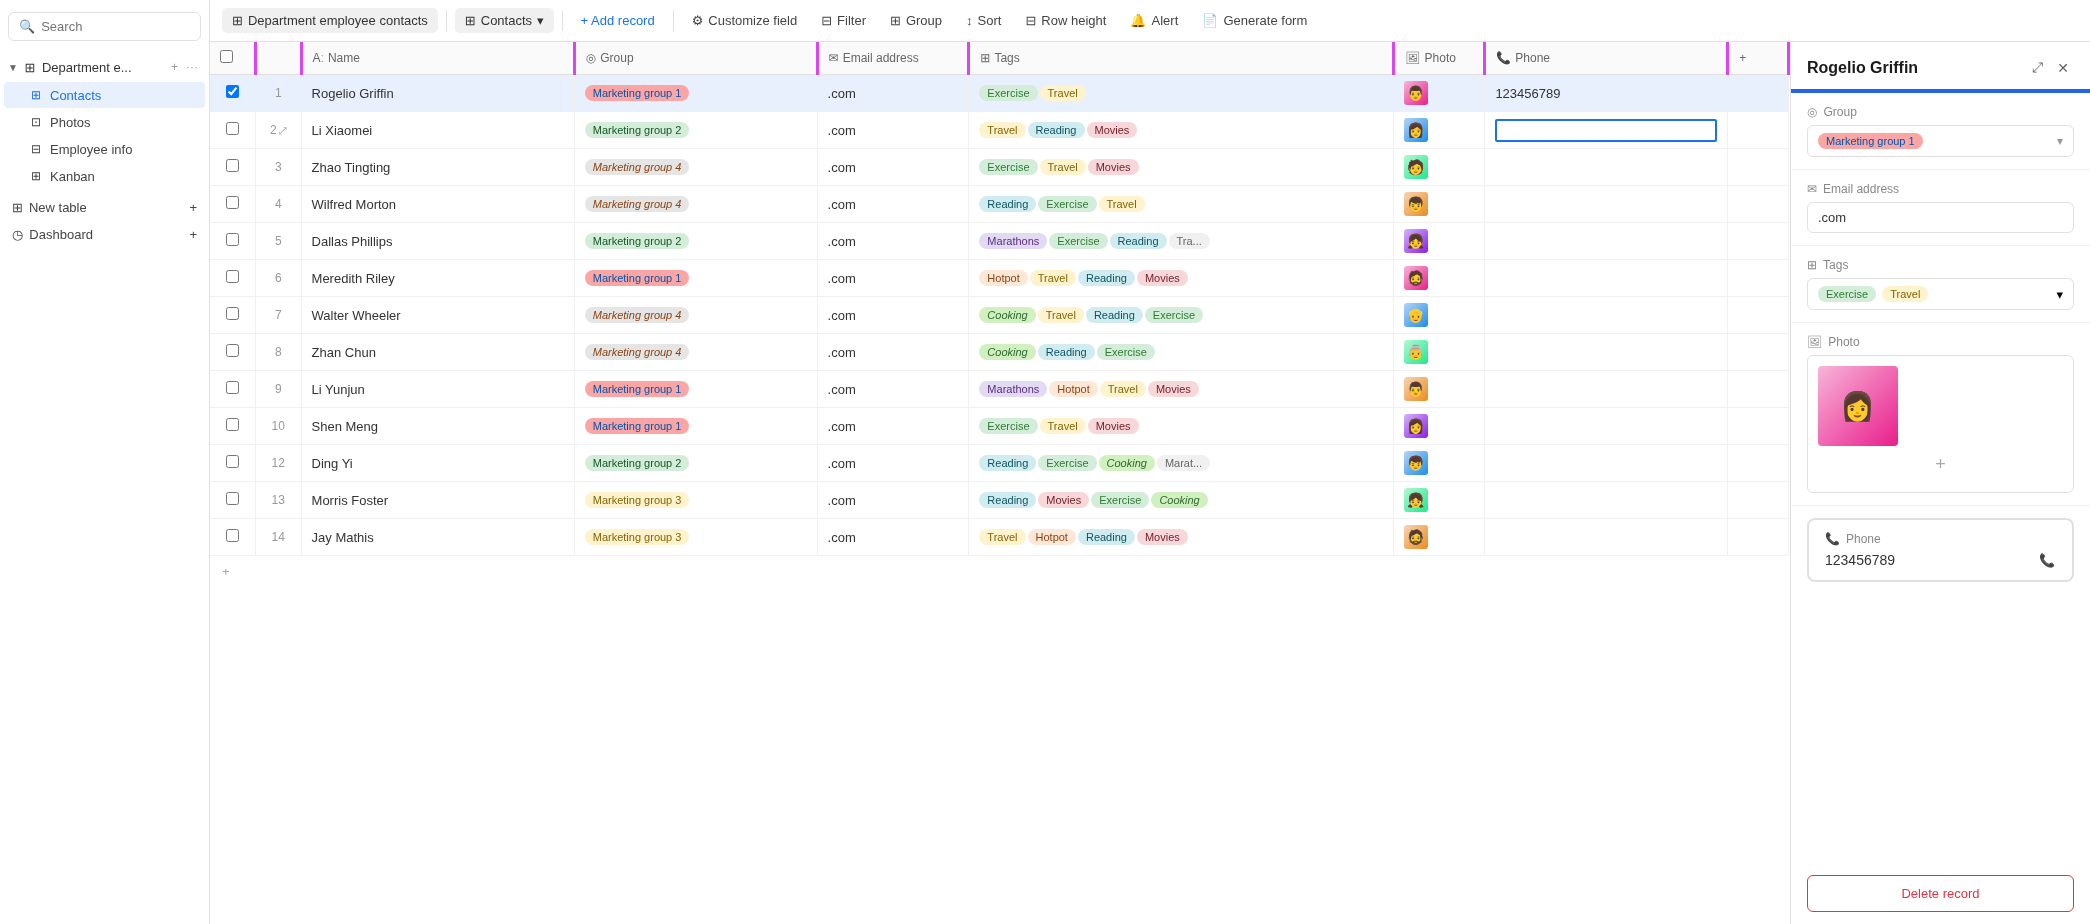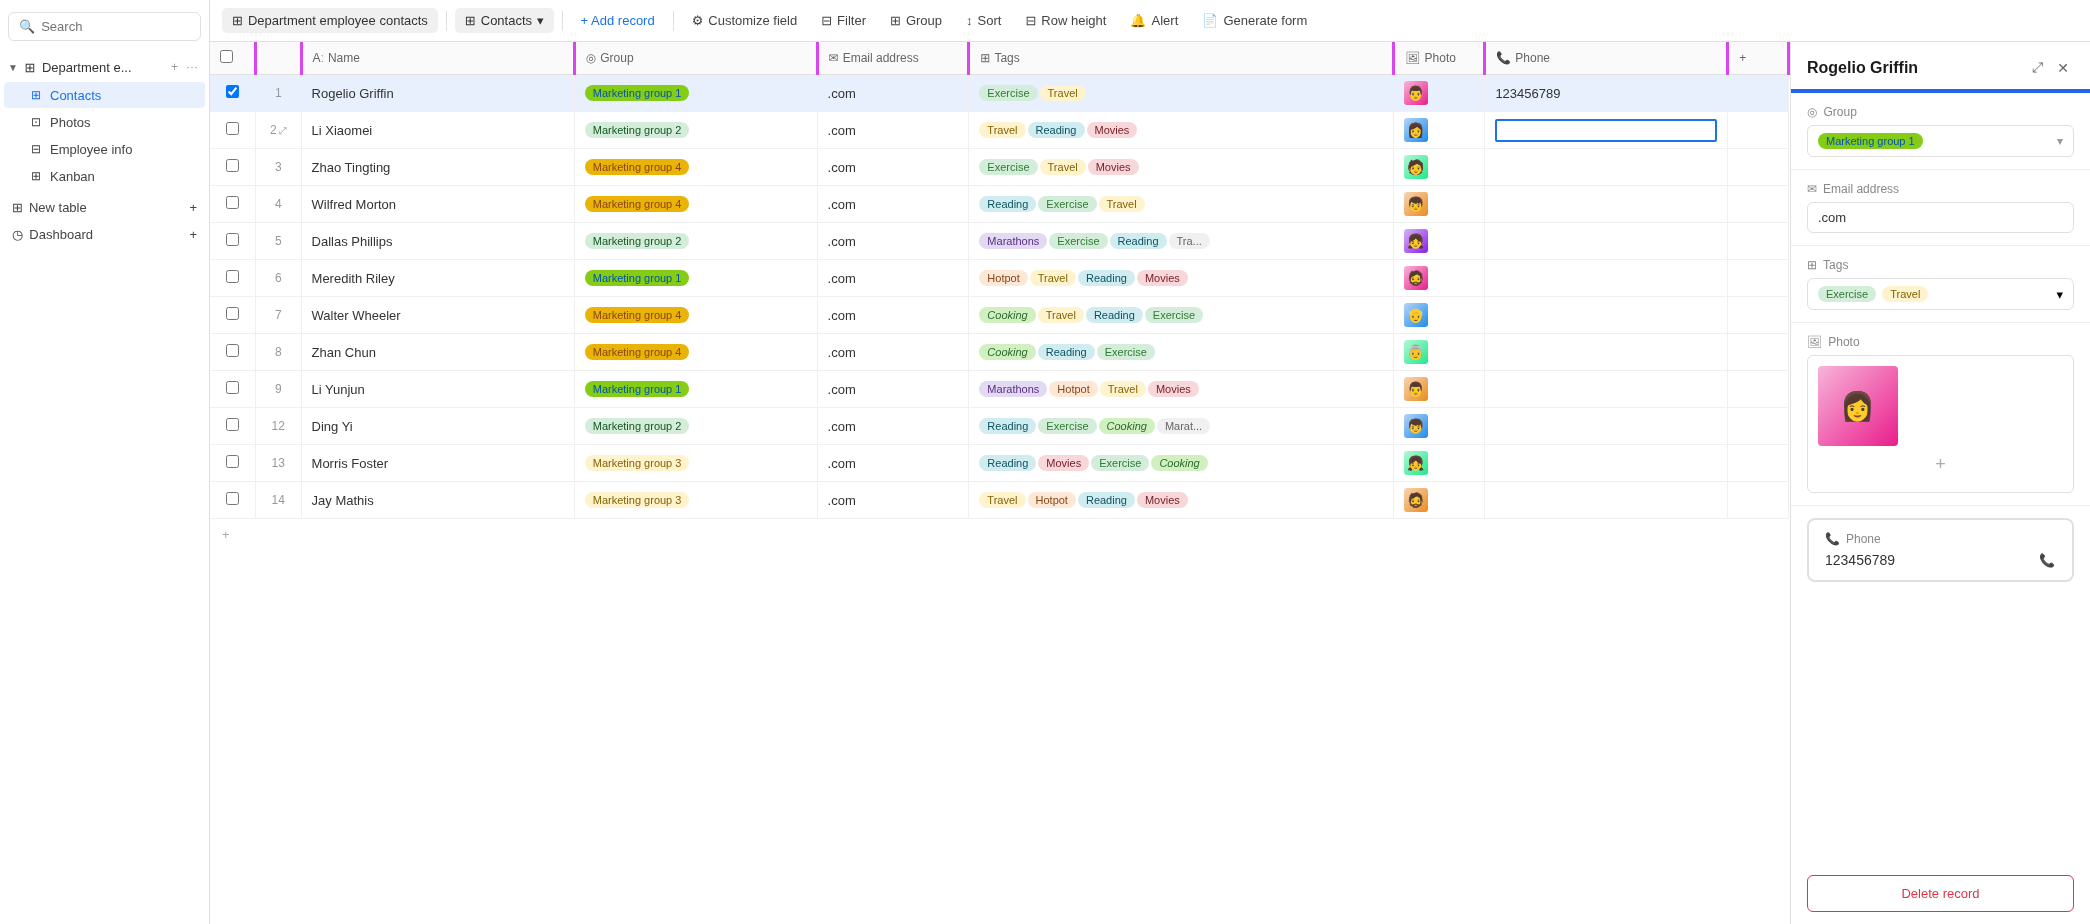--- a/index.html
+++ b/index.html
@@ -51,24 +51,24 @@
     .tag { display: inline-block; padding: 2px 8px; border-radius: 10px; font-size: 11px; font-weight: 500; margin-right: 2px; }
     .tag-exercise { background: #d4edda; color: #2e7d32; }
     .tag-travel { background: #fff3cd; color: #856404; }
     .tag-reading { background: #d1ecf1; color: #0c5460; }
     .tag-movies { background: #f8d7da; color: #721c24; }
     .tag-marathons { background: #e2d9f3; color: #5a2d82; }
     .tag-hotpot { background: #fde8d8; color: #8b4513; }
     .tag-cooking { background: #d0f0c0; color: #2d6a2d; font-style: italic; }
     .tag-more { background: #f0f0f0; color: #666; }
     .group-tag { display: inline-block; padding: 2px 8px; border-radius: 10px; font-size: 11px; font-weight: 500; }
-    .group-1 { background: #84cc16; color: #0055aa; }
+    .group-1 { background: #fca5a5; color: #0055aa; }
     .group-2 { background: #d4edda; color: #155724; }
     .group-3 { background: #fff3cd; color: #856404; }
-    .group-4 { background: #eab308; color: #8b4513; }
+    .group-4 { background: #e5e5e5; color: #8b4513; font-style: italic; }
     .photo-thumb { width: 24px; height: 24px; border-radius: 3px; background: #ddd; object-fit: cover; display: flex; align-items: center; justify-content: center; font-size: 10px; overflow: hidden; }
     .checkbox-cell { width: 30px; text-align: center; }
     .add-row-btn { display: flex; align-items: center; gap: 4px; padding: 8px 12px; color: #aaa; cursor: pointer; font-size: 13px; }
     .phone-input-cell { width: 100%; border: none; outline: none; font-size: 13px; background: transparent; padding: 2px; }
     .editing-cell { border: 2px solid #1a73e8 !important; background: #fff !important; border-radius: 2px; }
 
     
     #detail-panel { width: 300px; background: #fff; border-left: 1px solid #e0e0e0; display: flex; flex-direction: column; flex-shrink: 0; overflow-y: auto; }
     .detail-header { display: flex; align-items: center; justify-content: space-between; padding: 14px 16px 10px; border-bottom: 4px solid #2563eb; }
     .detail-title { font-size: 16px; font-weight: 600; color: #1a1a1a; }
@@ -364,20 +364,33 @@
                 <td>.com</td>
                 <td><span class="tag tag-marathons">Marathons</span><span class="tag tag-hotpot">Hotpot</span><span class="tag tag-travel">Travel</span><span class="tag tag-movies">Movies</span></td>
                 <td>
                   <div class="photo-thumb thumb-orange" style="display: flex; align-items: center; justify-content: center; font-size: 14px; width: 24px; height: 24px; border-radius: 3px;">👨</div>
                 </td>
                 <td></td>
                 <td></td>
               </tr>
               <tr>
                 <td class="checkbox-cell"><input type="checkbox" style=""></td>
+                <td class="row-num">10</td>
+                <td>Shen Meng</td>
+                <td><span class="group-tag group-1">Marketing group 1</span></td>
+                <td>.com</td>
+                <td><span class="tag tag-exercise">Exercise</span><span class="tag tag-travel">Travel</span><span class="tag tag-movies">Movies</span></td>
+                <td>
+                  <div class="photo-thumb thumb-purple" style="display: flex; align-items: center; justify-content: center; font-size: 14px; width: 24px; height: 24px; border-radius: 3px;">👩</div>
+                </td>
+                <td></td>
+                <td></td>
+              </tr>
+              <tr>
+                <td class="checkbox-cell"><input type="checkbox" style=""></td>
                 <td class="row-num">12</td>
                 <td>Ding Yi</td>
                 <td><span class="group-tag group-2">Marketing group 2</span></td>
                 <td>.com</td>
                 <td><span class="tag tag-reading">Reading</span><span class="tag tag-exercise">Exercise</span><span class="tag tag-cooking">Cooking</span><span class="tag tag-more">Marat...</span></td>
                 <td>
                   <div class="photo-thumb thumb-blue" style="display: flex; align-items: center; justify-content: center; font-size: 14px; width: 24px; height: 24px; border-radius: 3px;">👦</div>
                 </td>
                 <td></td>
                 <td></td>

